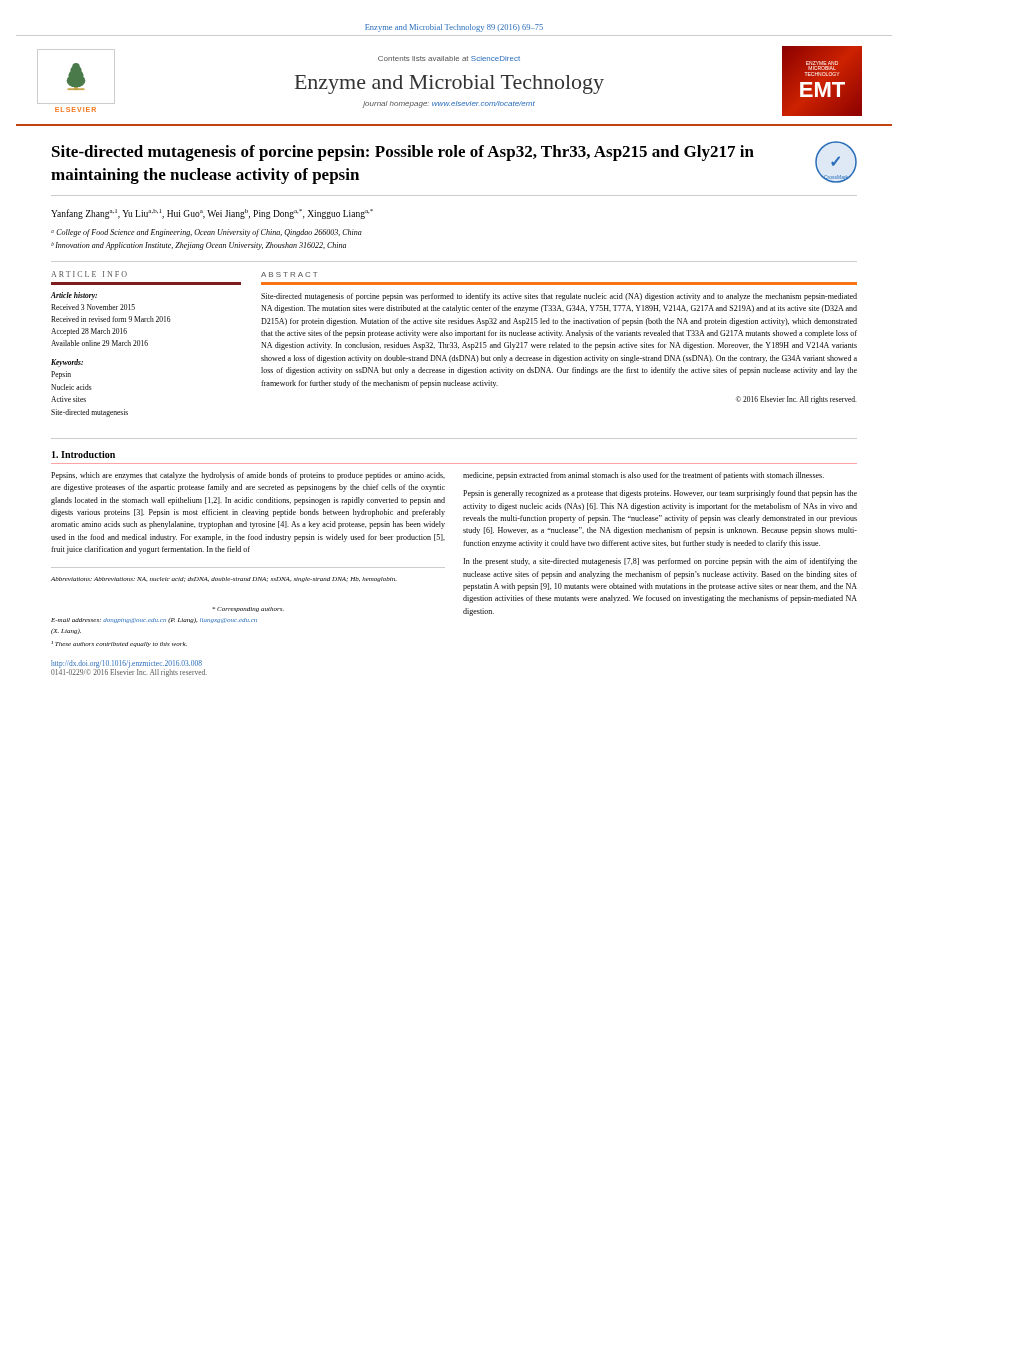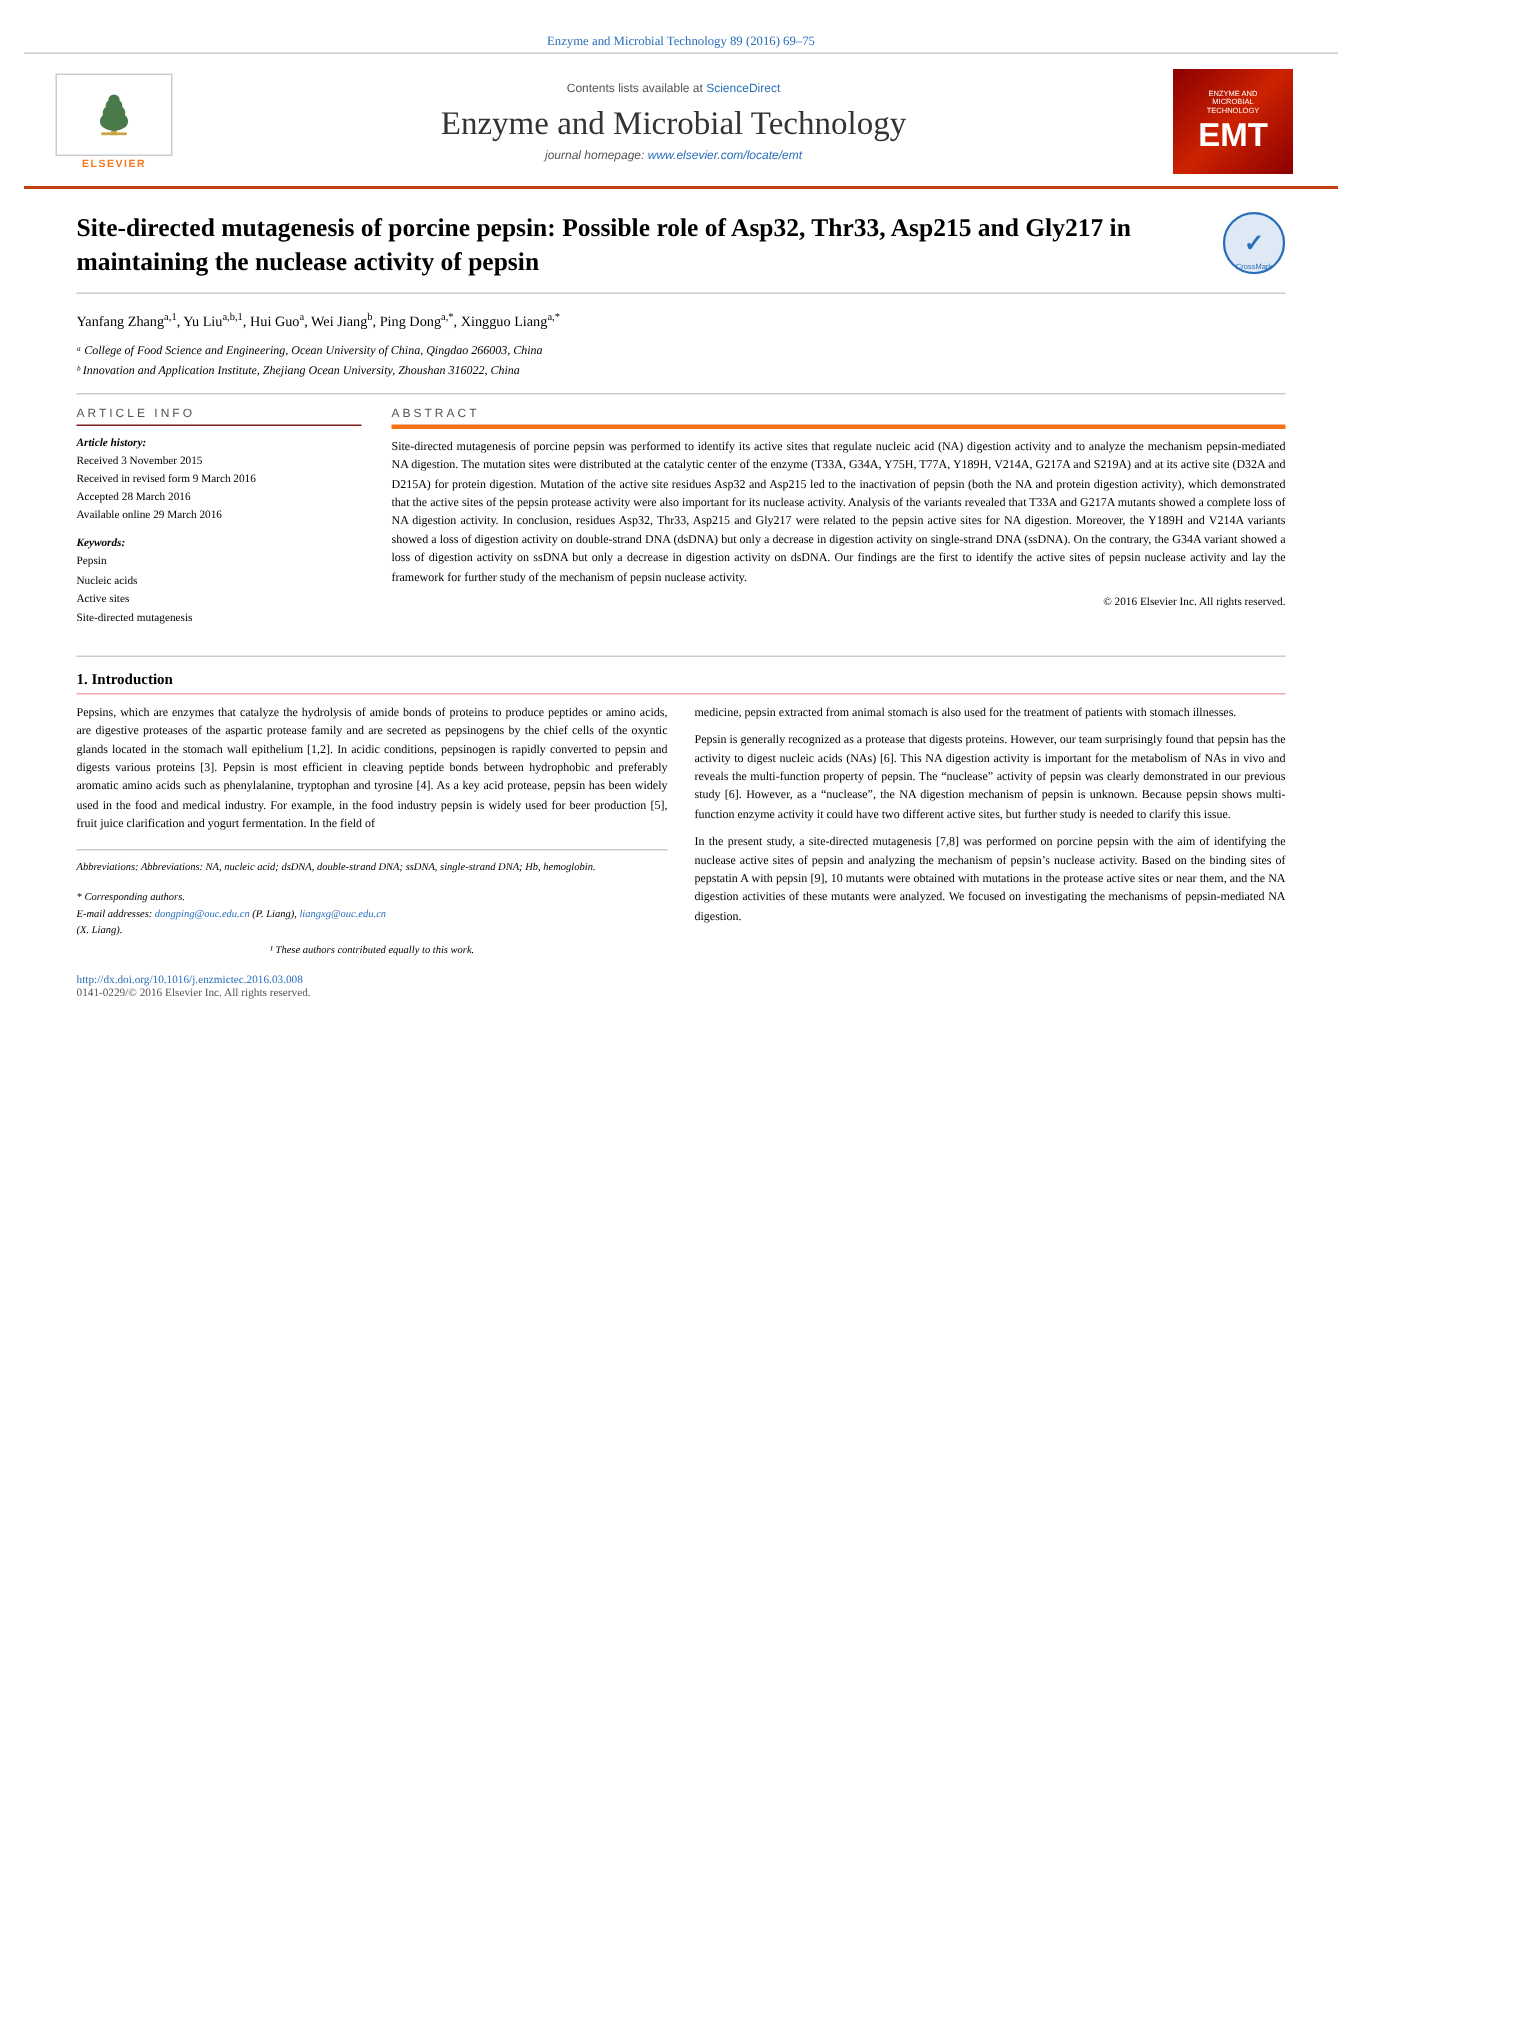--- a/index.html
+++ b/index.html
@@ -198,24 +198,24 @@
       flex-shrink: 0;
     }
 
     .col-right {
       flex: 1;
     }
 
     
     .article-info-title {
       font-size: 8px;
-      font-family: Liberation Sans, sans-serif;
+      font-family: Liberation Serif, serif;
       letter-spacing: 2px;
       color: #555;
-      border-bottom: 1px solid #7f1d1d;
+      border-bottom: 3px solid #7f1d1d;
       padding-bottom: 3px;
       margin-bottom: 6px;
     }
 
     .article-info-section {
       margin-bottom: 8px;
     }
 
     .info-label {
       font-size: 7.5px;
@@ -429,30 +429,30 @@
       <div class="two-col-body">
         <div class="body-col">
           <p class="body-text">
             Pepsins, which are enzymes that catalyze the hydrolysis of amide bonds of proteins to produce peptides or amino acids, are digestive proteases of the aspartic protease family and are secreted as pepsinogens by the chief cells of the oxyntic glands located in the stomach wall epithelium [1,2]. In acidic conditions, pepsinogen is rapidly converted to pepsin and digests various proteins [3]. Pepsin is most efficient in cleaving peptide bonds between hydrophobic and preferably aromatic amino acids such as phenylalanine, tryptophan and tyrosine [4]. As a key acid protease, pepsin has been widely used in the food and medical industry. For example, in the food industry pepsin is widely used for beer production [5], fruit juice clarification and yogurt fermentation. In the field of
           </p>
 
           <div class="footnotes-area">
             <div class="footnote-text">
               <em><span>Abbreviations: </span><span>Abbreviations: NA, nucleic acid; dsDNA, double-strand DNA; ssDNA, single-strand DNA; Hb, hemoglobin.</span></em>
             </div>
-            <div class="footnote-text" style="margin-top:9px;">* Corresponding authors.</div>
+            <div class="footnote-text" style="margin-top:19px;text-align:center;">* Corresponding authors.</div>
             <div class="footnote-text">
               <em><span>E-mail addresses:</span>
               <span class="link-text">dongping@ouc.edu.cn</span>
               <span> (<span>P. Liang</span>)</span>,
               <span class="link-text">liangxg@ouc.edu.cn</span>
               </em>
             </div>
             <div class="footnote-text">(<span>X. Liang</span>).</div>
-            <div class="footnote-text" style="margin-top:2px;text-align:center;">¹ These authors contributed equally to this work.</div>
+            <div class="footnote-text" style="margin-top:2px;">¹ These authors contributed equally to this work.</div>
             <div class="doi-line">http://dx.doi.org/10.1016/j.enzmictec.2016.03.008</div>
             <div class="issn-line">0141-0229/© 2016 Elsevier Inc. All rights reserved.</div>
           </div>
         </div>
 
         <div class="body-col">
           <p class="body-text">
             medicine, pepsin extracted from animal stomach is also used for the treatment of patients with stomach illnesses.
           </p>
           <p class="body-text">

